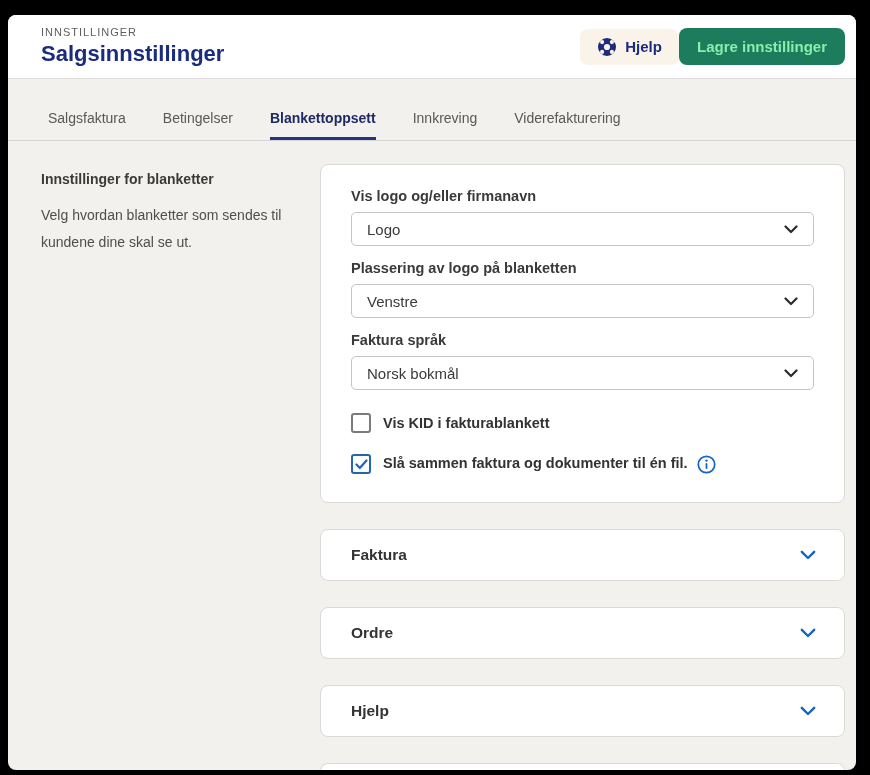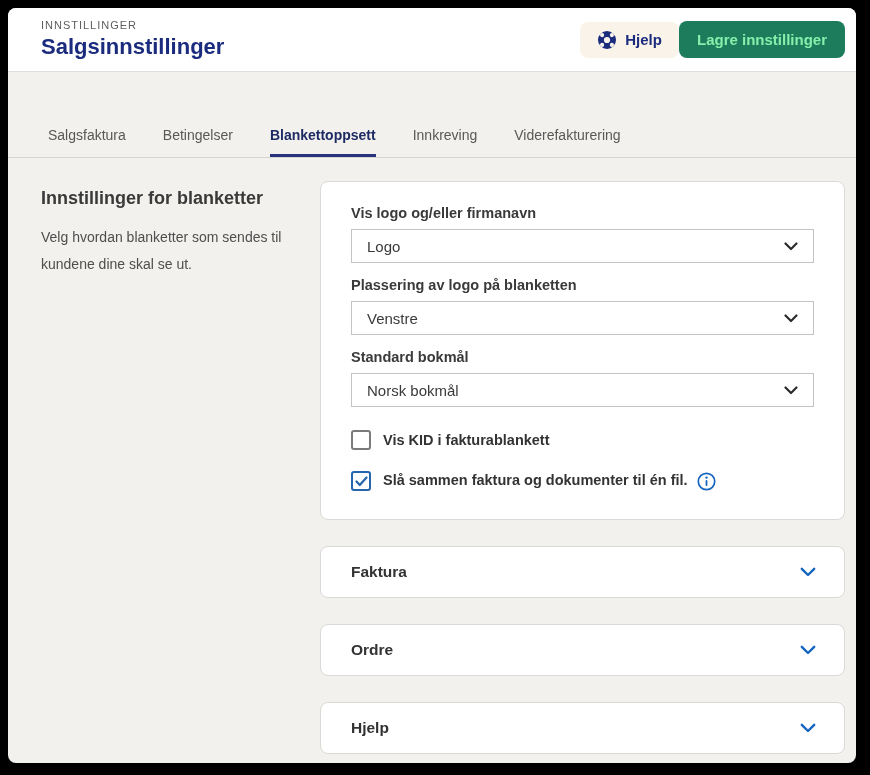--- a/index.html
+++ b/index.html
@@ -3,21 +3,21 @@
 <meta charset="utf-8">
 <style>
   * { margin:0; padding:0; box-sizing:border-box; }
   html,body { width:870px; height:775px; }
   body {
     background:#000;
     font-family:"Liberation Sans","DejaVu Sans",sans-serif;
     position:relative;
   }
   .frame {
-    position:absolute; left:8px; top:8px;
+    position:absolute; left:8px; top:15px;
     width:848px; height:755px;
     background:#f2f1ee;
     border-radius:8px;
     overflow:hidden;
   }
   
   .header {
     background:#fff;
     height:64px;
     border-bottom:1px solid #e0dedc;
@@ -49,33 +49,32 @@
   .tabbar {
     margin-top:31px;
     padding-left:40px;
     border-bottom:1px solid #d7d5d3;
     display:flex; gap:37px;
   }
   .tab {
     font-size:14px; color:#585858; padding-bottom:11px;
     border-bottom:3px solid transparent; cursor:pointer;
     white-space:nowrap;
-    margin-top:24px;
   }
   .tab.active {
     color:#1d2a63; font-weight:700; border-bottom-color:#27337a;
   }
   
   .content {
     display:flex; gap:26px;
     padding:23px 11px 0 33px;
   }
   .left-col { width:253px; flex-shrink:0; }
   .section-heading {
-    font-size:18px; font-weight:700; color:#3a3a3a;
+    font-size:14px; font-weight:700; color:#3a3a3a;
     margin:7px 0 15px 0;
   }
   .section-desc {
     font-size:14px; color:#4e4e4e; line-height:1.9;
   }
   .main-col { flex:1; min-width:0; padding-bottom:10px; }
   .card {
     background:#fff;
     border:1px solid #dbd9d6;
     border-radius:8px;
@@ -84,21 +83,21 @@
   .field { margin-bottom:14px; }
   .field-label {
     display:block;
     font-size:14.5px; font-weight:700; color:#3a3a3a;
     margin-bottom:8px;
   }
   .select {
     height:34px; width:100%;
     background:#fff;
     border:1px solid #c6c4c1;
-    border-radius:0;
+    border-radius:5px;
     display:flex; align-items:center; justify-content:space-between;
     padding:0 15px;
     font-size:15px; color:#3a3a3a;
     cursor:pointer;
   }
   .checkbox-row {
     display:flex; align-items:center; gap:12px;
     margin-top:21px;
   }
   .checkbox-row.first { margin-top:23px; }
@@ -194,21 +193,21 @@
             <span>Venstre</span>
             <span style="display:inline-flex;">
               <svg width="14" height="9" viewBox="0 0 14 9">
                   <polyline points="1.5,1.5 7,7 12.5,1.5" fill="none" stroke="#2b2b2b" stroke-width="2.2" stroke-linecap="round" stroke-linejoin="round"></polyline>
                 </svg>
             </span>
           </div>
         </div>
 
         <div class="field">
-          <label class="field-label">Standard bokmål</label>
+          <label class="field-label">Faktura språk</label>
           <div class="select">
             <span>Norsk bokmål</span>
             <span style="display:inline-flex;">
               <svg width="14" height="9" viewBox="0 0 14 9">
                   <polyline points="1.5,1.5 7,7 12.5,1.5" fill="none" stroke="#2b2b2b" stroke-width="2.2" stroke-linecap="round" stroke-linejoin="round"></polyline>
                 </svg>
             </span>
           </div>
         </div>
 

